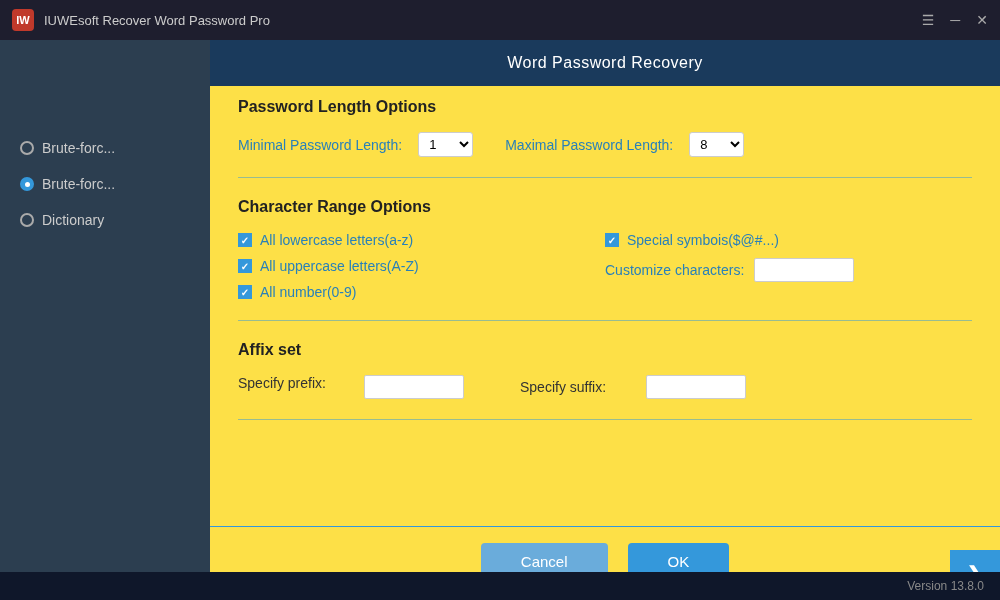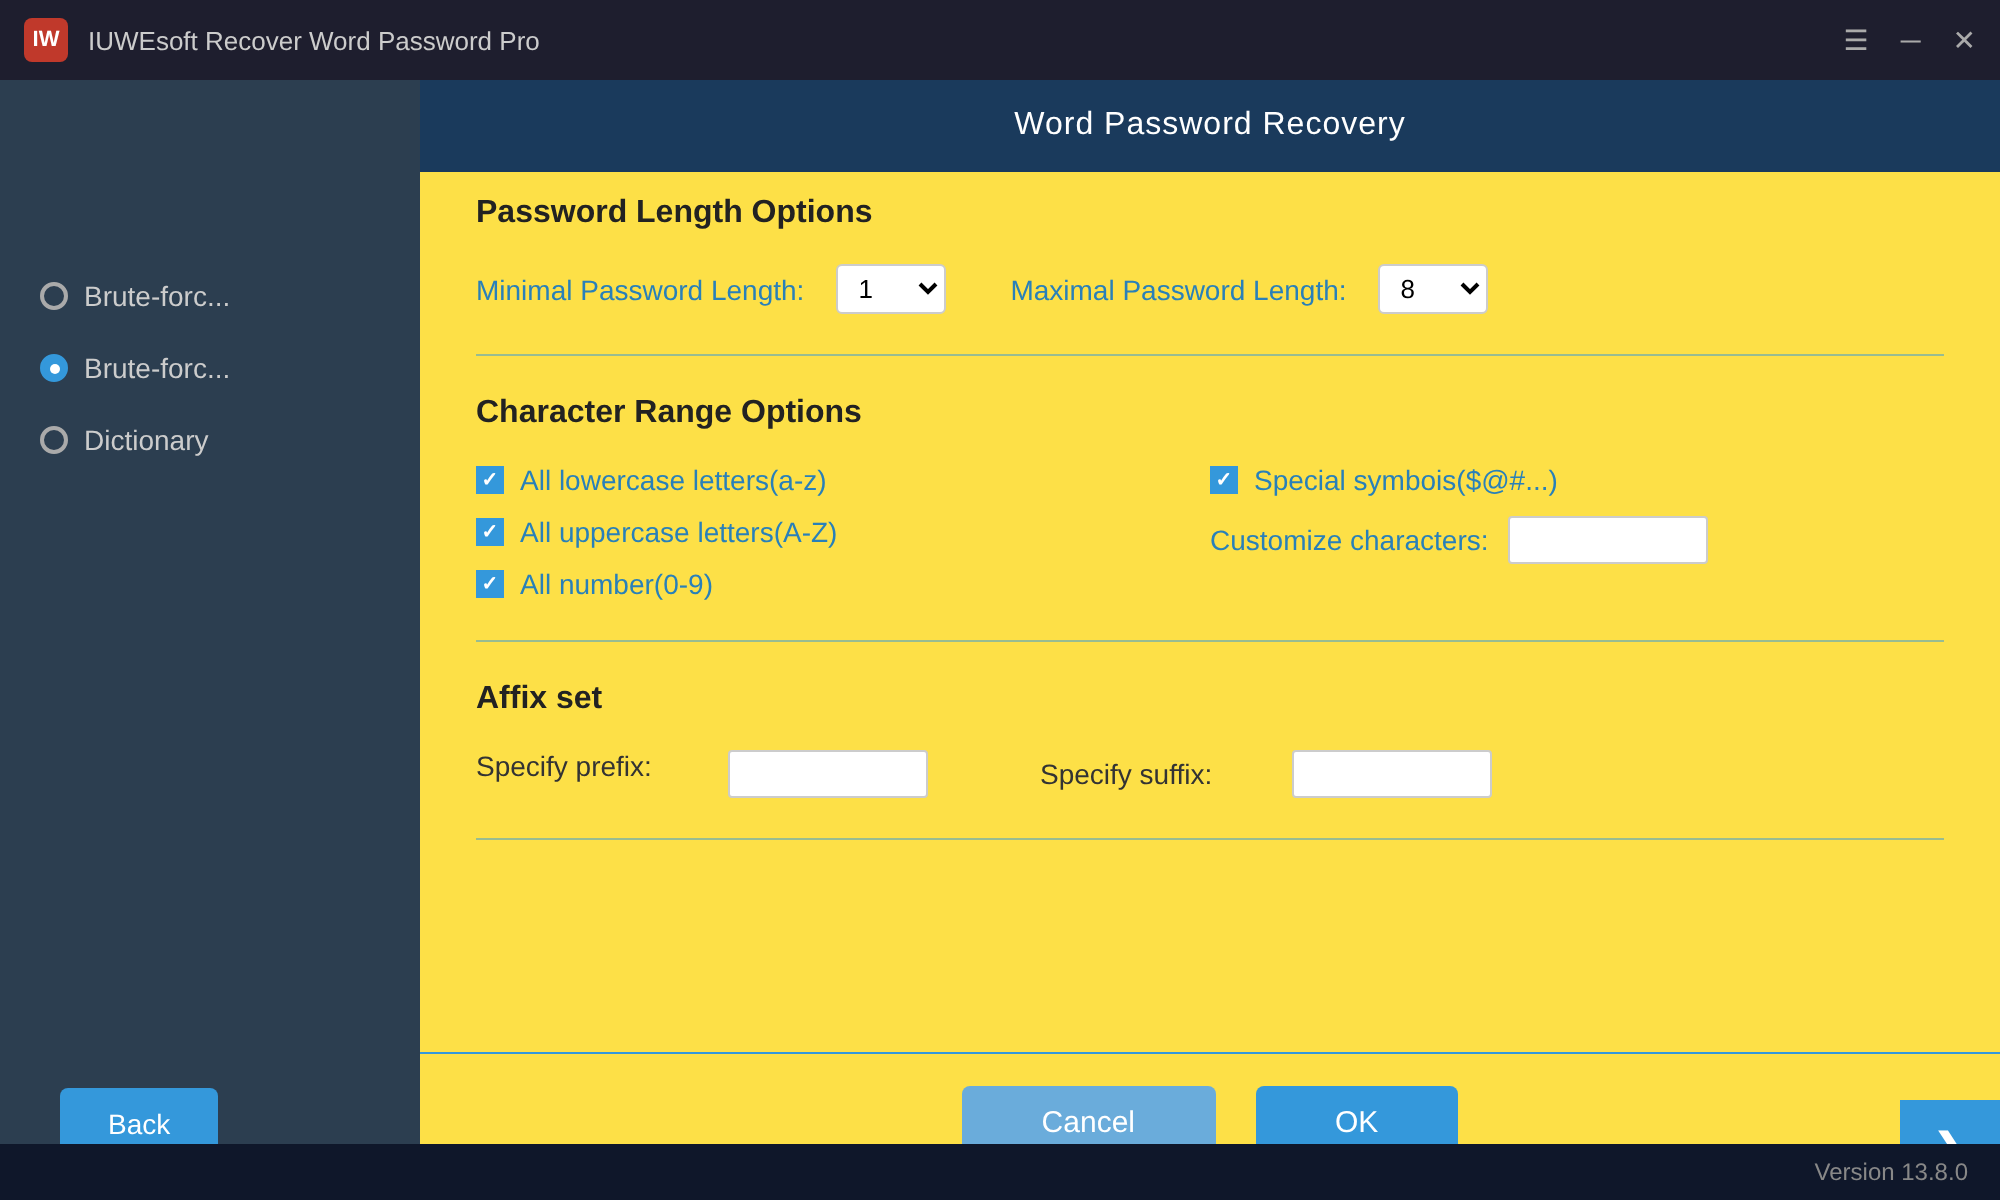--- a/index.html
+++ b/index.html
@@ -409,18 +409,17 @@
     </div>
 
     <div class="dialog-footer">
       <button class="btn btn-cancel">Cancel</button>
       <button class="btn btn-ok">OK</button>
     </div>
 
     <button class="next-btn">❯</button>
   </div>
 
-  <button class="back-btn">Back</button>
 
   <div class="version-bar">
     <span>Version 13.8.0</span>
   </div>
 </div>
 
 </body></html>

